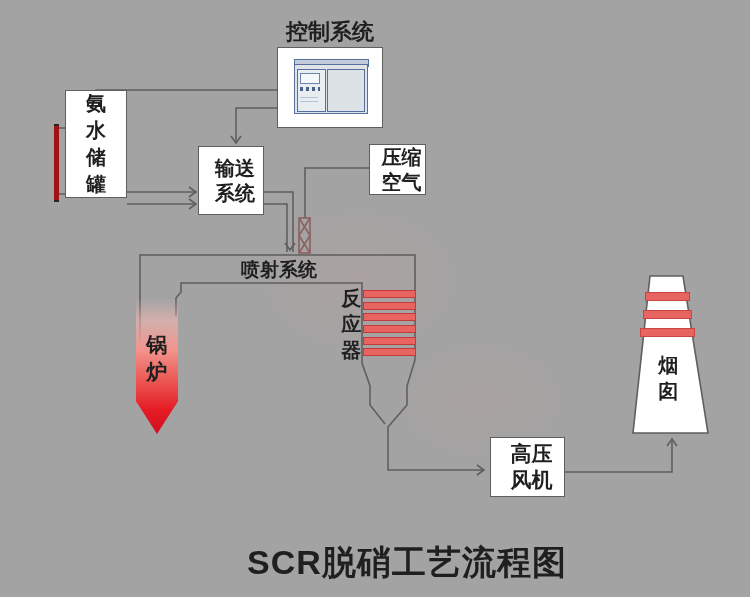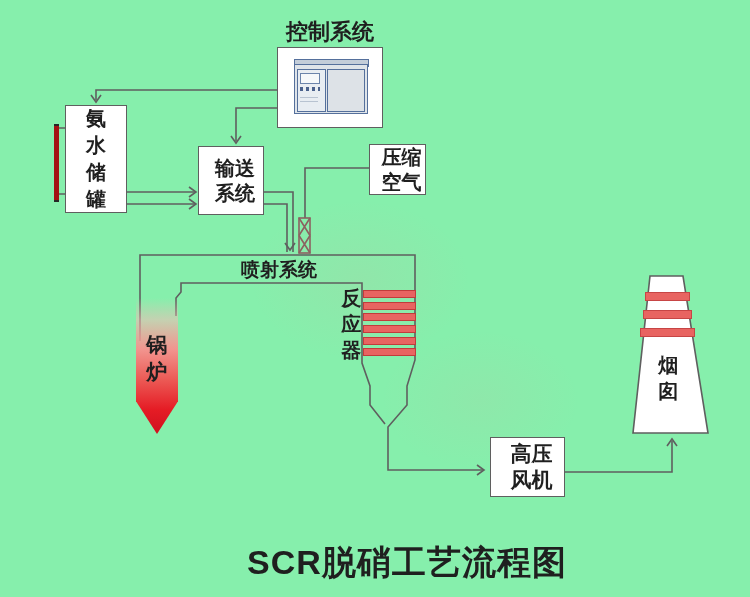--- a/index.html
+++ b/index.html
@@ -1,16 +1,16 @@
 <!DOCTYPE html>
 <html><head>
 <meta charset="utf-8">
 <style>
   html,body{margin:0;padding:0;background:#fff;}
-  .stage{position:relative;width:750px;height:597px;background:#86efac;overflow:hidden;
+  .stage{position:relative;width:750px;height:597px;background:#a3a3a3;overflow:hidden;
          font-family:"Liberation Sans","DejaVu Sans",sans-serif;color:#1f1f1f;}
   .smudge{position:absolute;border-radius:50%;pointer-events:none;}
   svg.wires{position:absolute;left:0;top:0;z-index:1;}
   .node{position:absolute;background:#fff;border:1.6px solid #5f5f5f;box-sizing:border-box;z-index:2;
         display:flex;align-items:center;justify-content:center;text-align:center;}
   .node-label{font-weight:bold;white-space:pre-line;line-height:1.25;margin-left:8px;}
   .lbl{position:absolute;font-weight:bold;z-index:3;}
   .vtext{position:absolute;width:1.12em;word-break:break-all;line-height:1.3;text-align:center;
          font-weight:bold;z-index:3;}
   .vtext-in{width:1.12em;word-break:break-all;line-height:1.34;text-align:center;font-weight:bold;}
@@ -106,21 +106,21 @@
   <div class="cab">
     <div class="topstrip"></div>
     <div class="body"></div>
     <div class="lpanel"></div>
     <div class="display"></div>
     <div class="dots"></div>
     <div class="vent"></div>
     <div class="rpanel"></div>
   </div>
 
-  <div class="node" style="left:65px;top:105px;width:62px;height:108px;">
+  <div class="node" style="left:65px;top:90px;width:62px;height:108px;">
     <div class="vtext-in" style="font-size:20px;">氨水储罐</div>
   </div>
 
   <div class="node" style="left:198px;top:146px;width:66px;height:69px;">
     <div class="node-label" style="font-size:20px;">输送
 系统</div>
   </div>
 
   <div class="node" style="left:369px;top:144px;width:57px;height:51px;">
     <div class="node-label" style="font-size:20px;">压缩

